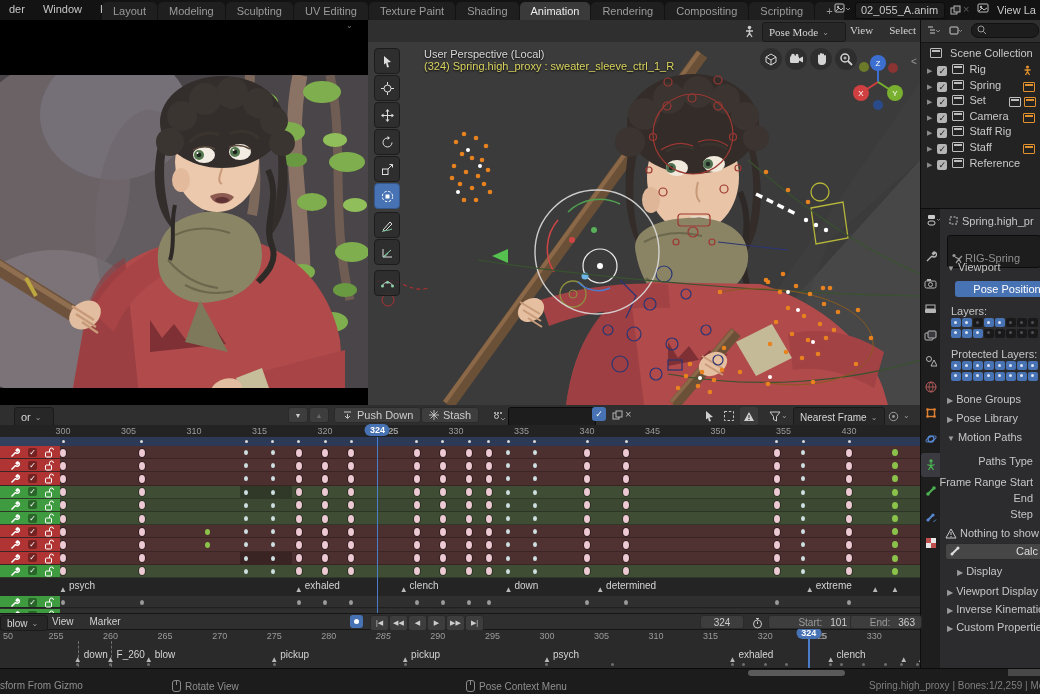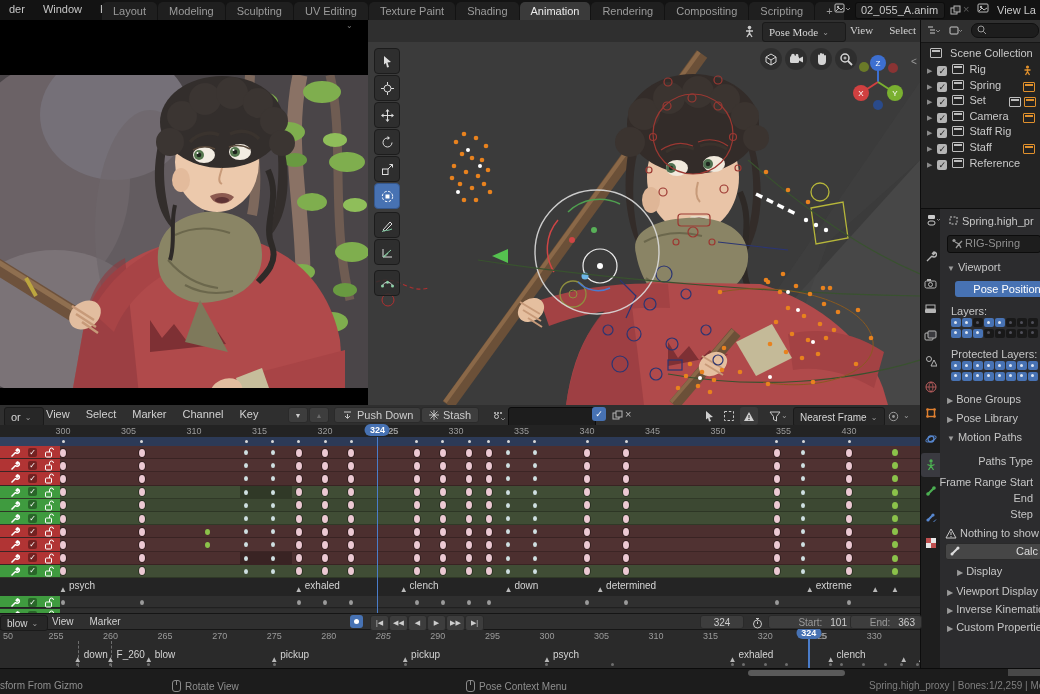--- a/index.html
+++ b/index.html
@@ -414,20 +414,22 @@
           <circle cx="90" cy="150" r="2"></circle>
           <circle cx="420" cy="250" r="2"></circle>
           <circle cx="445" cy="300" r="2"></circle>
           <circle cx="402" cy="335" r="2"></circle>
           <circle cx="430" cy="268" r="2"></circle>
           <circle cx="332" cy="336" r="2"></circle>
         </g>
     </svg>
     
     <div class="abs" style="left:56px;top:6px;">
+      <div class="ovl1">User Perspective (Local)</div>
+      <div class="ovl2">(324) Spring.high_proxy : sweater_sleeve_ctrl_1_R</div>
     </div>
     <div id="vp-toolbar">
         <div class="tool" style="left: 6px; top: 6px;">
           <svg width="13" height="13" viewBox="0 0 13 13">
             <path d="M3 1 L10 7 L6.5 7.5 L8 12 L6 12.5 L5 8 L3 9.5 Z" fill="#ddd"></path>
           </svg>
         </div>
         <div class="tool" style="left: 6px; top: 33px;">
           <svg width="13" height="13" viewBox="0 0 13 13">
             <circle cx="6.5" cy="6.5" r="3.5" fill="none" stroke="#ddd"></circle>
@@ -651,21 +653,21 @@
           <rect x="1" y="1" width="7" height="4" rx="1" fill="#c9c9c9"></rect>
           <rect x="1" y="7" width="7" height="4" rx="2" fill="none" stroke="#c9c9c9"></rect>
           <path d="M10 5l1.5 1.5L13 5" stroke="#8a8a8a" fill="none"></path>
         </svg>
     </div>
     <div class="plabel" style="left:28px;top:6px;width:90px;overflow:hidden;">
       <svg width="10" height="9" viewBox="0 0 10 9" style="margin-right:3px;">
           <rect x="1" y="1" width="7" height="7" fill="none" stroke="#c9c9c9" stroke-dasharray="2,1.5"></rect>
         </svg><span>Spring.high_pr</span>
     </div>
-    <div class="abs fieldbox" style="left:26px;top:26px;width:92px;height:15px;padding-top:1px;">
+    <div class="abs fieldbox" style="left:26px;top:26px;width:92px;height:15px;padding-top:16px;">
       <svg width="12" height="11" viewBox="0 0 12 11" style="margin:1px 2px 0 3px;float:left;">
           <circle cx="3" cy="2.5" r="1.6" fill="#9a9a9a"></circle>
           <path d="M4 4 L8 6 M8 6 L11 3 M8 6 L10 10 M8 6 L5 10" stroke="#9a9a9a" stroke-width="1.3" fill="none"></path>
         </svg>
       <span style="color:#8f8f8f;">RIG-Spring</span>
     </div>
     <div class="plabel" style="left:26px;top:52px;"><span class="parrow">▼</span><span>Viewport</span></div>
     <div class="pbtn" style="left:34px;top:72px;width:104px;height:16px;line-height:16px;">Pose Position</div>
     <div class="plabel" style="left:30px;top:96px;">Layers:</div>
     <div id="layers-grid">
@@ -792,25 +794,24 @@
       <span style="float:right;margin-right:4px;margin-top:1px;">Calc</span>
     </div>
     <div class="plabel" style="left:36px;top:356px;"><span class="parrow">▶</span><span id="sub0">Display</span></div>
     <div class="plabel" style="left:26px;top:376px;"><span class="parrow">▶</span><span id="sub1">Viewport Display</span></div>
     <div class="plabel" style="left:26px;top:394px;"><span class="parrow">▶</span><span id="sub2">Inverse Kinematics</span></div>
     <div class="plabel" style="left:26px;top:412px;"><span class="parrow">▶</span><span id="sub3">Custom Properties</span></div>
   </div>
 
   <div class="abs ds">
     <div class="ehdr abs" style="left:0;top:0;width:920px;height:20px;">
-      <span class="dd abs" style="left:4px;top:2px;width:26px;">
+      <span class="dd abs" style="left:14px;top:2px;width:26px;">
           <span>or</span>
           <span class="chev">⌄</span>
         </span>
-      <span id="ds-menus" class="abs" style="left:38px;top:-1px;"><span class="hmenu">View</span><span class="hmenu">Select</span><span class="hmenu">Marker</span><span class="hmenu">Channel</span><span class="hmenu">Key</span></span>
       <span class="abs tbtn" style="left:288px;top:2px;width:18px;">▼</span>
       <span class="abs tbtn" style="left:309px;top:2px;width:18px;color:#6a6a6a;">▲</span>
       <span class="abs tbtn" style="left:334px;top:2px;padding:0 7px;font-size:11px;">
         <svg width="11" height="9" viewBox="0 0 11 9" style="margin-right:4px;">
             <path d="M2 1h7 M5.5 3v4 M3 5l2.5 2.5L8 5" stroke="#c9c9c9" fill="none"></path>
           </svg>
           <span>Push Down</span>
       </span>
       <span class="abs tbtn" style="left:421px;top:2px;padding:0 7px;font-size:11px;">
         <svg width="10" height="10" viewBox="0 0 10 10" style="margin-right:4px;">

